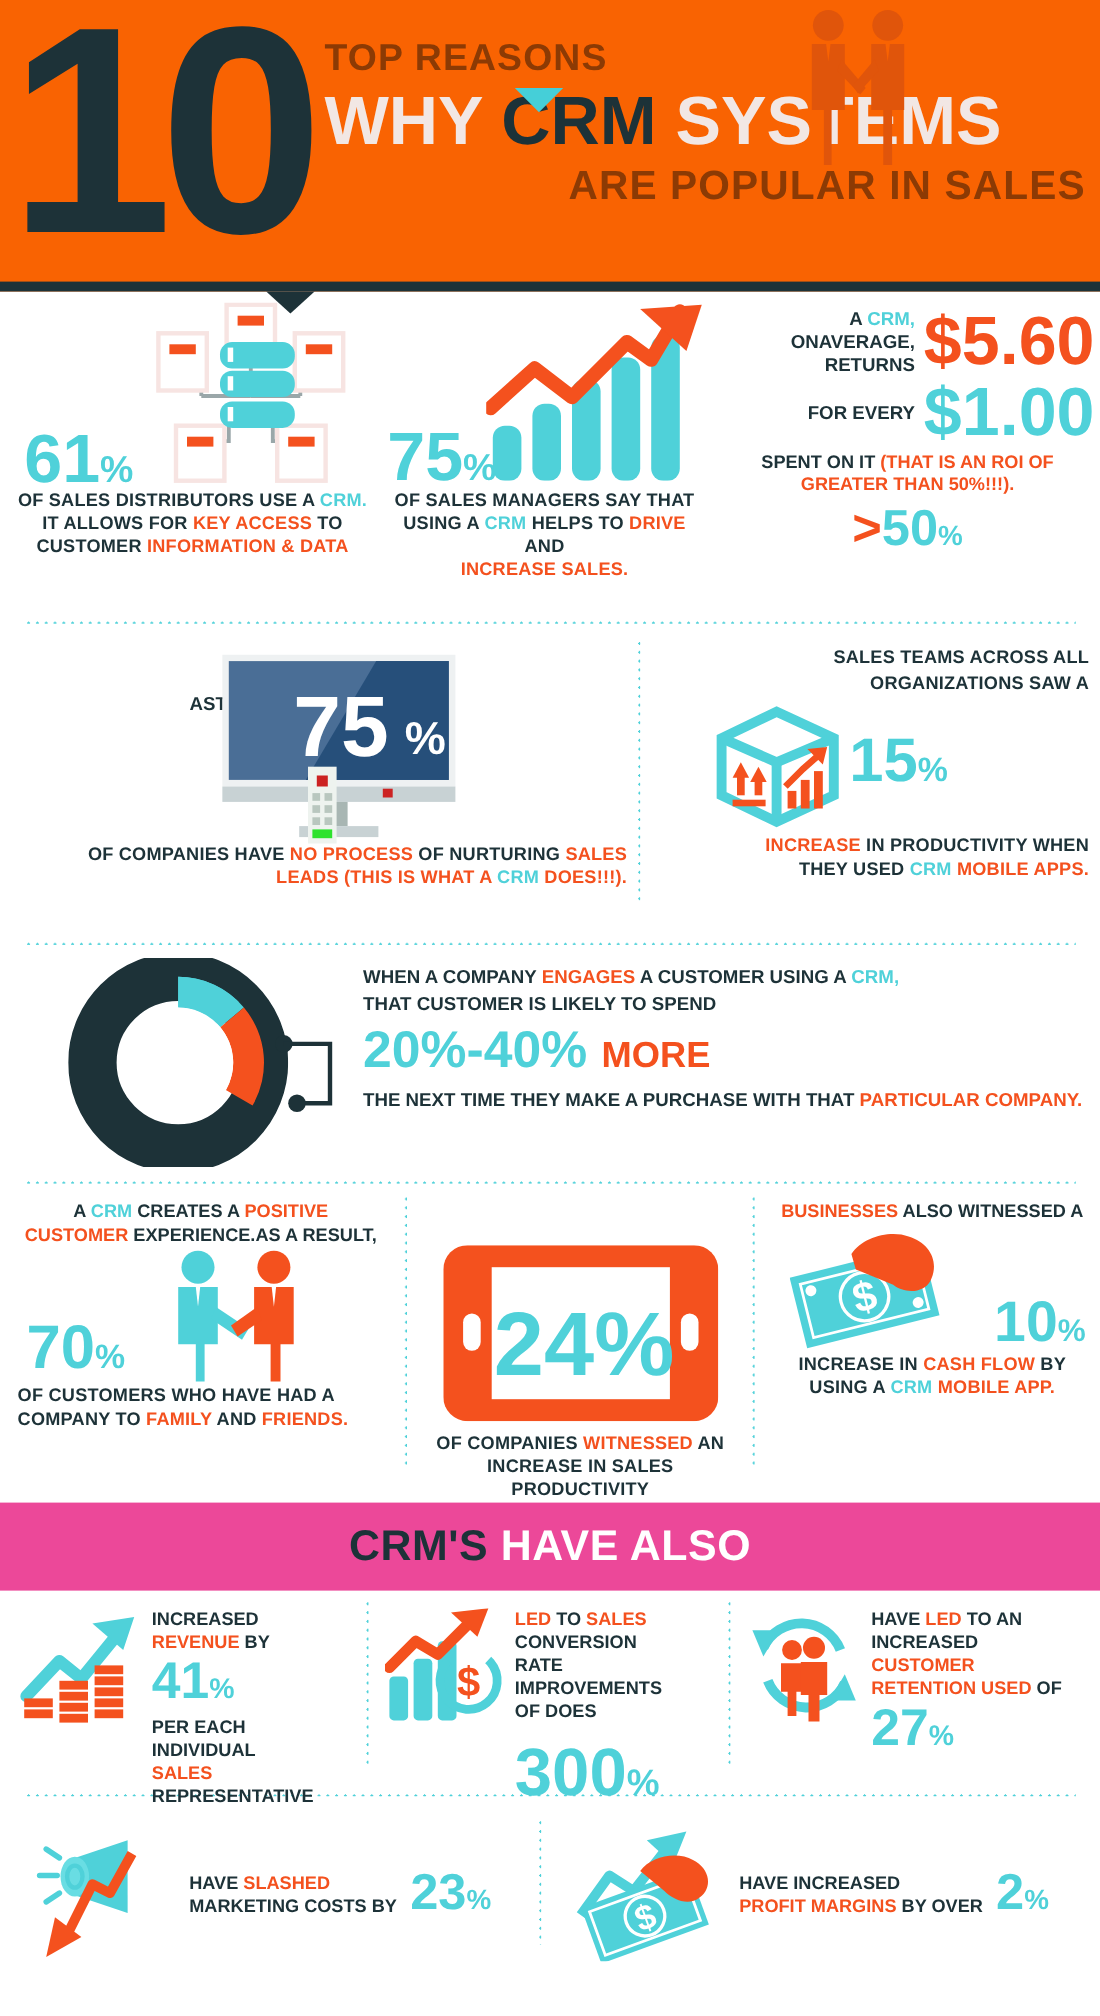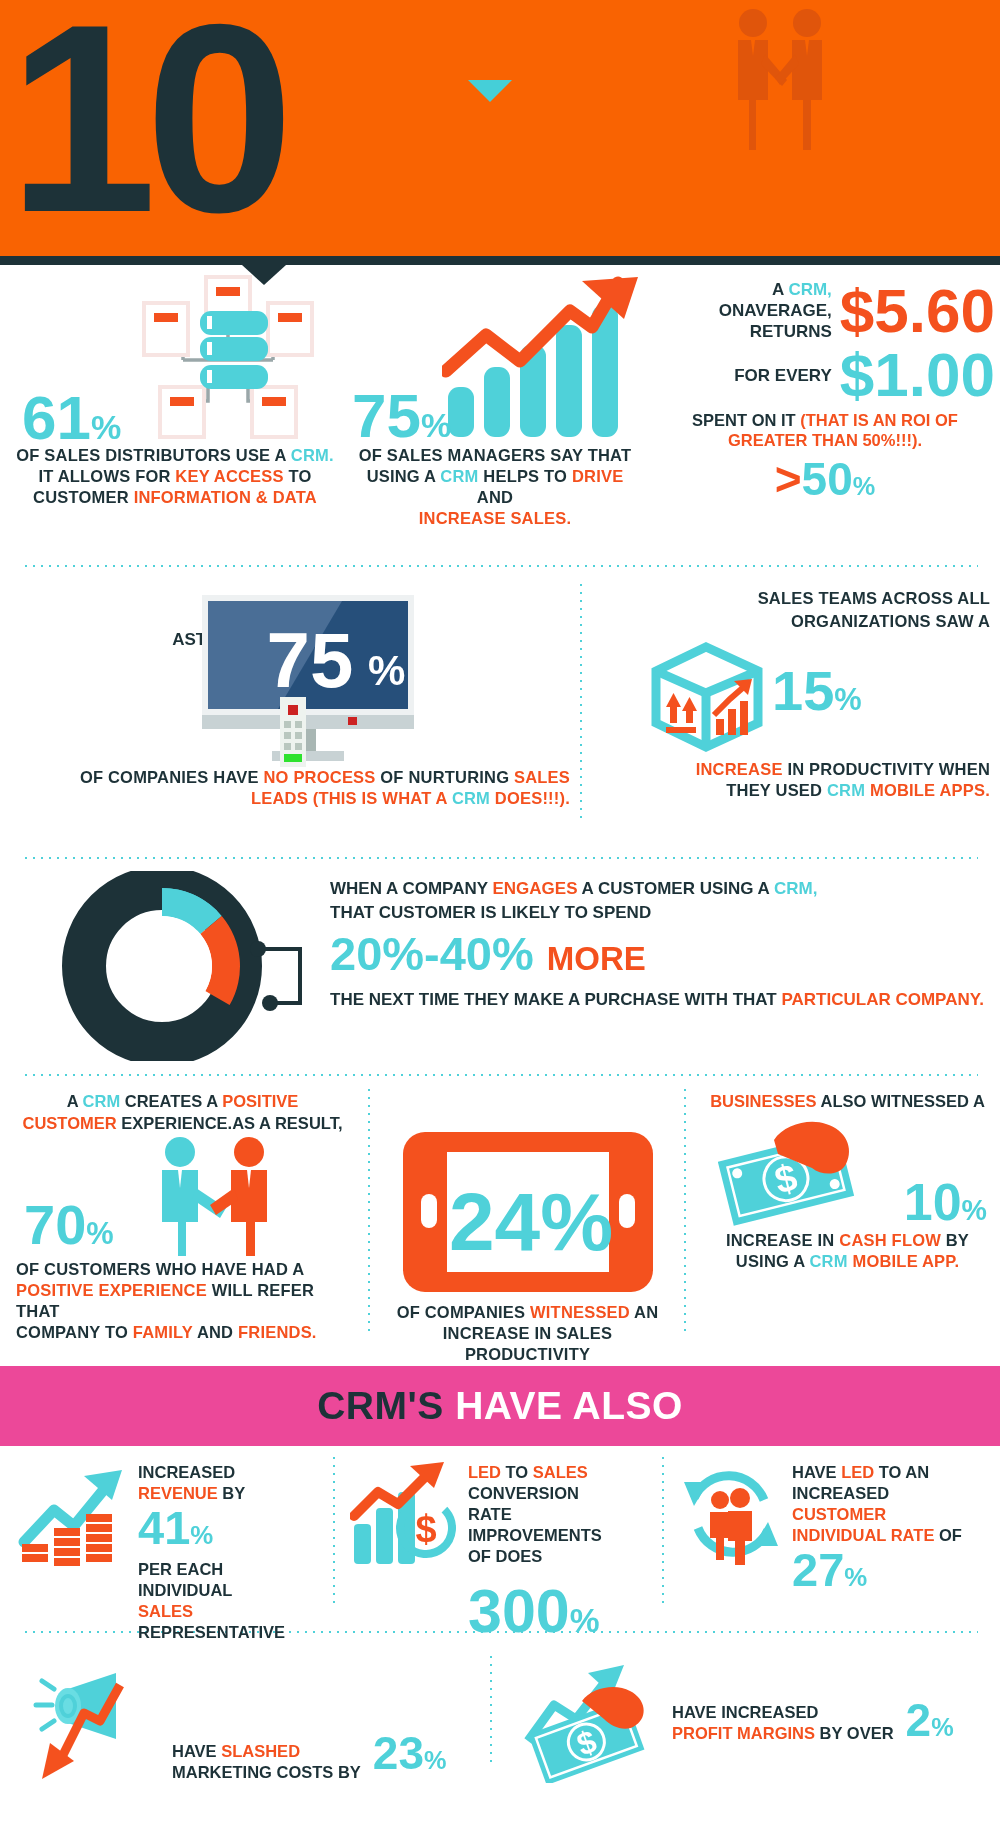--- a/index.html
+++ b/index.html
@@ -136,31 +136,38 @@
   #b1 { position:absolute; left:18px; top:16px; width:300px; display:flex; align-items:flex-start; }
   #b2 { position:absolute; left:350px; top:16px; width:300px; display:flex; align-items:flex-start; }
   #b3 { position:absolute; left:678px; top:16px; width:305px; display:flex; align-items:flex-start; }
   #r5-sep1 { position:absolute; left:333px; top:8px; height:150px; }
   #r5-sep2 { position:absolute; left:662px; top:8px; height:150px; }
   .btxt { font-size:16.5px; font-weight:bold; line-height:21px; }
   .bnum { font-size:47px; font-weight:bold; color:#4fd1d9; line-height:48px; }
 
   
   #row6 { position:relative; height:175px; }
-  #d1 { position:absolute; left:30px; top:30px; display:flex; align-items:flex-end; }
+  #d1 { position:absolute; left:30px; top:30px; display:flex; align-items:center; }
   #d2 { position:absolute; left:520px; top:30px; display:flex; align-items:center; }
   #r6-sep { position:absolute; left:490px; top:20px; height:115px; }
   .dnum { font-size:46px; font-weight:bold; color:#4fd1d9; line-height:46px; margin-left:12px; }
   svg { display:block; }
 </style>
 </head>
 <body>
 
 <div id="header">
   <div id="big-ten">10</div>
+  <div id="hdr-text">
+    <div id="top-reasons">TOP REASONS</div>
+    <div id="why-line">
+      <span class="w1">WHY </span><span class="w2">CRM </span><span class="w3">SYSTEMS</span>
+    </div>
+    <div id="are-popular">ARE POPULAR IN SALES</div>
+  </div>
   <div class="handshake-people">
     <svg width="110" height="150" viewBox="0 0 110 150">
       <g fill="#e0550b">
         <circle cx="28" cy="17" r="14"></circle>
         <path d="M13 34 h30 v60 h-12 v50 h-7 v-50 h-11 z"></path>
         <polygon points="26,34 30,34 28,50" fill="#f96302"></polygon>
         <path d="M40 48 L62 74 L57 80 L36 58 z"></path>
         <circle cx="82" cy="17" r="14"></circle>
         <path d="M67 34 h30 v60 h-11 v50 h-8 v-50 h-11 z"></path>
         <polygon points="80,34 84,34 82,50" fill="#f96302"></polygon>
@@ -414,21 +421,20 @@
             <polygon points="99,34 103,34 101,52" fill="#ffffff"></polygon>
           </g>
         </svg>
       </div>
       <div class="bignum num70">
         <span>70</span><span class="pct">%</span>
       </div>
     </div>
     <div class="cap" id="cap70" style="text-align:left;padding-left:6px;">
         <div><span class="dark">OF CUSTOMERS WHO HAVE HAD A</span></div>
-        <div><span class="orange">POSITIVE EXPERIENCE</span><span class="dark"> WILL REFER THAT</span></div>
         <div><span class="dark">COMPANY TO </span><span class="orange">FAMILY</span><span class="dark"> AND </span><span class="orange">FRIENDS.</span></div>
       </div>
   </div>
 
   <div id="c2">
     <div style="margin:42px auto 10px;width:250px;">
       <svg width="250" height="160" viewBox="0 0 250 160">
         <rect x="0" y="0" width="250" height="160" rx="22" fill="#f4511e"></rect>
         <rect x="44" y="20" width="162" height="120" fill="#ffffff"></rect>
         <rect x="18" y="62" width="16" height="34" rx="8" fill="#ffffff"></rect>
@@ -559,21 +565,21 @@
           <path d="M32 50 h20 v26 h-6 v22 h-8 v-22 h-6 z"></path>
           <circle cx="62" cy="36" r="10"></circle>
           <path d="M50 49 h24 v30 h-7 v24 h-10 v-24 h-7 z"></path>
         </g>
       </svg>
     </div>
     <div style="margin-left:8px;">
       <div class="btxt" id="b3lines">
           <div><span class="dark">HAVE </span><span class="orange">LED</span><span class="dark"> TO AN</span></div>
           <div><span class="dark">INCREASED </span><span class="orange">CUSTOMER</span></div>
-          <div><span class="orange">INDIVIDUAL RATE</span><span class="dark"> OF</span></div>
+          <div><span class="orange">RETENTION USED</span><span class="dark"> OF</span></div>
         </div>
       <div class="bnum">
         <span>27</span><span class="pct">%</span>
       </div>
     </div>
   </div>
 </div>
 
 <div class="hdots" style="margin:0 22px;"></div>
 

